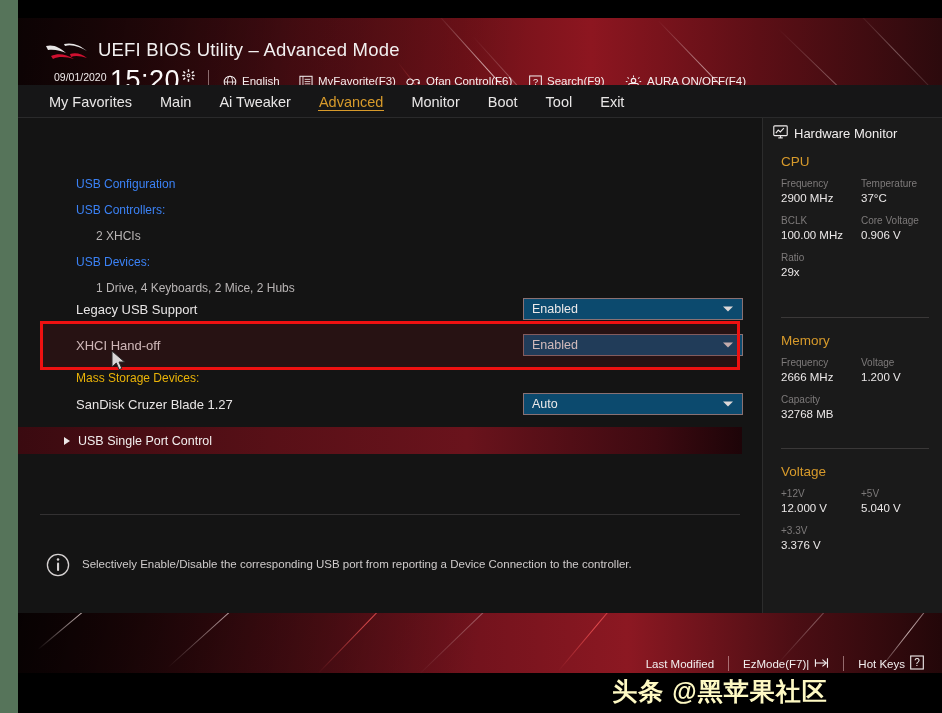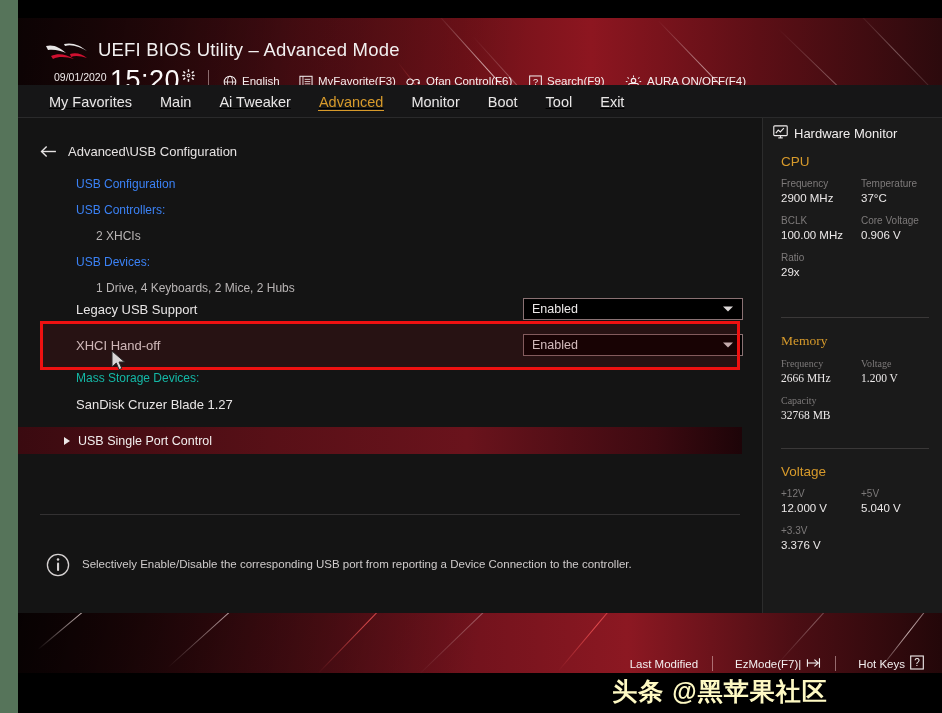--- a/index.html
+++ b/index.html
@@ -120,21 +120,20 @@
     background: #161617;
     border-bottom: 1px solid #2a2a2b;
   }
   #tabs {
     position: absolute;
     left: 30px; top: 0;
     height: 33px;
     display: flex;
     align-items: center;
     gap: 26px;
-    text-decoration: underline;
   }
   .tab {
     font-size: 14.5px;
     color: #e9e7e7;
     cursor: pointer;
     padding: 2px 1px 1px 1px;
     white-space: nowrap;
   }
   .tab.active {
     color: #d79a2b;
@@ -181,21 +180,21 @@
     transform: translateY(-50%);
     font-size: 13px;
     color: #e8e5e5;
     white-space: nowrap;
   }
   .dropdown {
     position: absolute;
     left: 505px; top: 50%;
     transform: translateY(-50%);
     width: 220px; height: 22px;
-    background: #000000;
+    background: #0c4a6e;
     border: 1px solid #8a7173;
     display: flex;
     align-items: center;
     cursor: pointer;
   }
   .dropdown .val {
     font-size: 12.5px;
     color: #ece9e9;
     margin-left: 8px;
     white-space: nowrap;
@@ -346,21 +345,20 @@
     display: flex;
     align-items: center;
     gap: 14px;
     white-space: nowrap;
   }
   .f-item {
     display: flex; align-items: center; gap: 5px;
     font-size: 11.5px;
     color: #f3efef;
     cursor: pointer;
-    margin-left: 8px;
   }
   .f-sep { width: 1px; height: 15px; background: rgba(255,225,225,.45); }
 
   
   #watermark {
     position: absolute;
     left: 720px; top: 675px;
     font-size: 25px;
     font-weight: bold;
     color: #fef9c3;
@@ -485,29 +483,20 @@
         <div class="tab active">Advanced</div>
         <div class="tab">Monitor</div>
         <div class="tab">Boot</div>
         <div class="tab">Tool</div>
         <div class="tab">Exit</div>
       </div>
     </div>
 
     <div id="main">
 
-      <div id="breadcrumb">
-        <span id="back-arrow">
-          <svg width="17" height="13" viewBox="0 0 18 14">
-            <line x1="1.5" y1="7" x2="17" y2="7" stroke="#e6e3e3" stroke-width="1.5"></line>
-            <polyline points="7,1.5 1.5,7 7,12.5" fill="none" stroke="#e6e3e3" stroke-width="1.5"></polyline>
-          </svg>
-        </span>
-        <span>Advanced\USB Configuration</span>
-      </div>
 
       <div class="info-line" style="left:58px;  top:59px;">USB Configuration</div>
       <div class="info-line" style="left:58px;  top:85px;">USB Controllers:</div>
       <div class="info-line indent" style="left:78px;  top:111px;">2 XHCIs</div>
       <div class="info-line" style="left:58px;  top:137px;">USB Devices:</div>
       <div class="info-line indent" style="left:78px;  top:163px;">1 Drive, 4 Keyboards, 2 Mice, 2 Hubs</div>
 
       <div class="row" style="top:172px;text-align:center;">
         <div class="label">Legacy USB Support</div>
         <div class="dropdown">
@@ -518,25 +507,29 @@
 
       <div class="row" style="top:208px;">
         <div class="label">XHCI Hand-off</div>
         <div class="dropdown">
           <span class="val">Enabled</span>
           <span class="caret"></span>
         </div>
       </div>
 
       <div class="row" style="top:241px;">
-        <div class="label" style="color:#14b8a6; font-size:12px;">Mass Storage Devices:</div>
+        <div class="label" style="color:#eab308; font-size:12px;">Mass Storage Devices:</div>
       </div>
 
       <div class="row" style="top:267px;">
         <div class="label">SanDisk Cruzer Blade 1.27</div>
+        <div class="dropdown">
+          <span class="val">Auto</span>
+          <span class="caret"></span>
+        </div>
       </div>
 
       <div id="annot-box"></div>
 
       <svg id="cursor" viewBox="0 0 16 22">
         <polygon points="1,1 1,17 5.3,13 8.1,19.6 10.8,18.4 8,12 13.6,12" fill="#d9d6d6" stroke="#2a2a2a" stroke-width="1"></polygon>
       </svg>
 
       <div id="row-portctl">
         <span class="arrow"></span>
@@ -588,21 +581,21 @@
           </div>
           <div class="hw-cell">
             <div class="k">Ratio</div>
             <div class="v">29x</div>
           </div>
         </div>
       </div>
 
       <div class="hw-rule" style="top:199px;"></div>
 
-      <div class="hw-section" style="top:215px;font-family:Liberation Serif, serif;">
+      <div class="hw-section" style="top:215px;">
         <div class="hw-head">Memory</div>
         <div class="hw-grid">
           <div class="hw-cell">
             <div class="k">Frequency</div>
             <div class="v">2666 MHz</div>
           </div>
           <div class="hw-cell">
             <div class="k">Voltage</div>
             <div class="v">1.200 V</div>
           </div>

